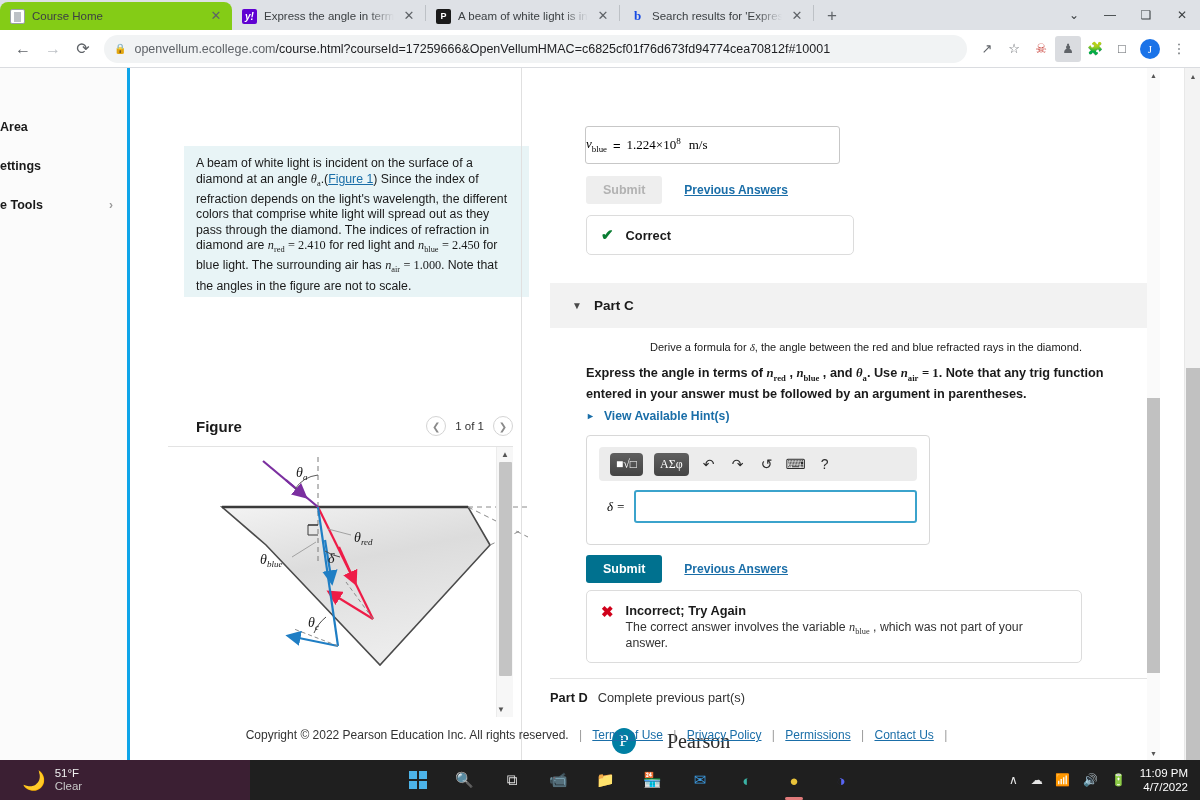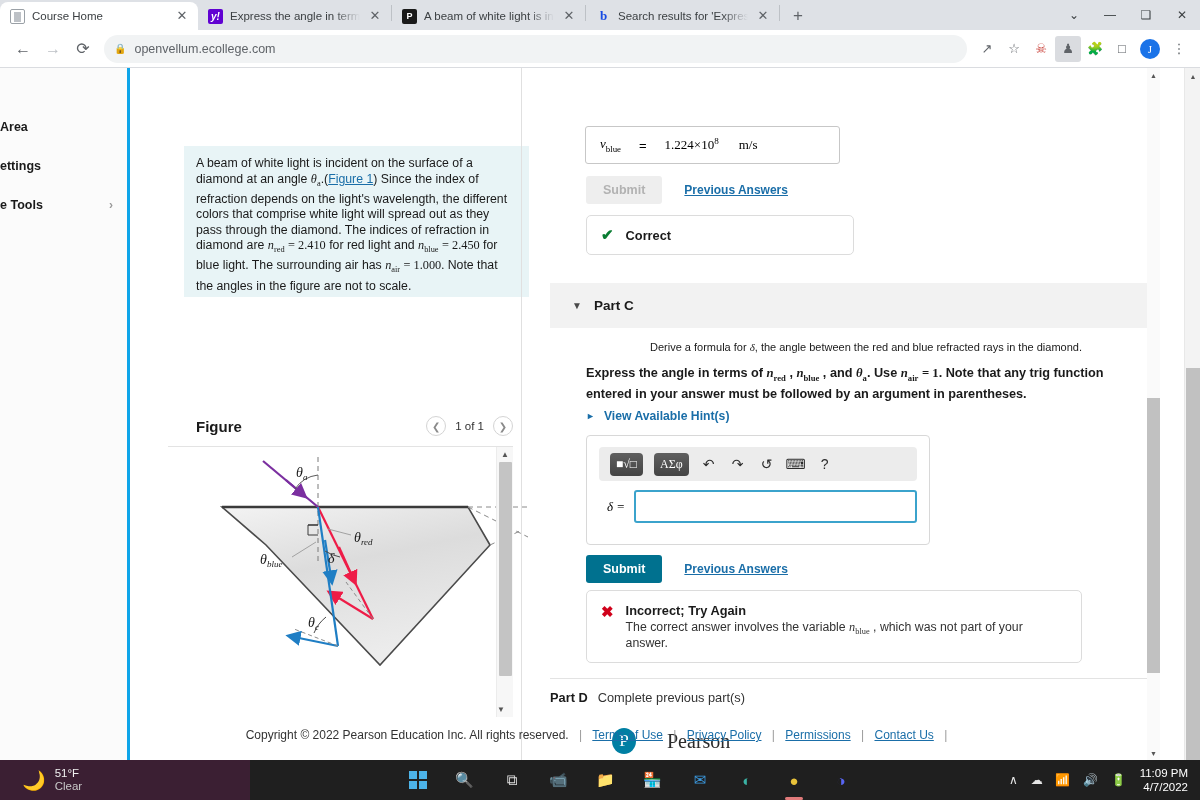--- a/index.html
+++ b/index.html
@@ -17,22 +17,22 @@
     background: #dee1e6;
     display: flex; align-items: flex-end;
   }
   .tab {
     height: 28px; display: flex; align-items: center;
     padding: 0 8px 0 10px; gap: 7px;
     font-size: 11.5px; color: #3c4043;
     position: relative;
   }
   .tab.active {
-    background: #ffffff; border-radius: 8px 8px 0 0;
-    width: 198px;
+    background: #84cc16; border-radius: 8px 8px 0 0;
+    width: 232px;
   }
   .tab.inactive { width: 193px; }
   .tab-favicon {
     width: 15px; height: 15px; flex: 0 0 15px;
     display: flex; align-items: center; justify-content: center;
     font-size: 10px; border-radius: 2px;
   }
   .fav-doc { background:#fff; border:1px solid #9aa0a6; border-radius:2px; position:relative; }
   .fav-doc:after{content:"";position:absolute;left:3px;top:2px;width:7px;height:10px;background:#bdc1c6;}
   .fav-yahoo { background:#6001d2; color:#fff; font-weight:bold; font-size:10px; font-style:italic;}
@@ -128,23 +128,22 @@
 
   
   .content {
     position:absolute; left:521px; top:0; width:630px; height:692px;
     border-left:1px solid #e0e0e0;
     padding: 0 0 0 0;
   }
   .ansbox-b {
     position:absolute; left:63px; top:58px; width:255px; height:38px;
     border:1px solid #c7c7c7; border-radius:3px; background:#fff;
-    display:flex; align-items:center; padding-left:14px;
+    display:flex; align-items:center; 
     font-size:13px;
-    gap:12px;
   }
   .row-submit { position:absolute; left:64px; top:108px; display:flex; align-items:center; gap:22px;}
   .btn-submit-disabled {
     background:#eeeeee; color:#b2b2b2; border:none; border-radius:3px;
     padding: 7px 17px; font-size:12.5px; font-weight:bold;
   }
   .btn-submit {
     background:#00718f; color:#fff; border:none; border-radius:3px;
     padding: 7px 17px; font-size:12.5px; font-weight:bold;
   }
@@ -292,20 +291,21 @@
     </div>
   </div>
 
   <div class="browser-toolbar">
     <div class="navbtn">←</div>
     <div class="navbtn disabled">→</div>
     <div class="navbtn">⟳</div>
     <div class="omnibox">
       <span class="lock-icon">🔒</span>
       <span class="url-host">openvellum.ecollege.com</span>
+        <span class="url-path">/course.html?courseId=17259666&amp;OpenVellumHMAC=c6825cf01f76d673fd94774cea70812f#10001</span>
     </div>
     <div class="tbicon">↗</div>
     <div class="tbicon">☆</div>
     <div class="tbicon" style="color:#c7372f;">☠</div>
     <div class="tbicon" style="background:#dadce0;border-radius:3px;">♟</div>
     <div class="tbicon">🧩</div>
     <div class="tbicon">□</div>
     <div class="avatar-j">J</div>
     <div class="tbicon">⋮</div>
   </div>

